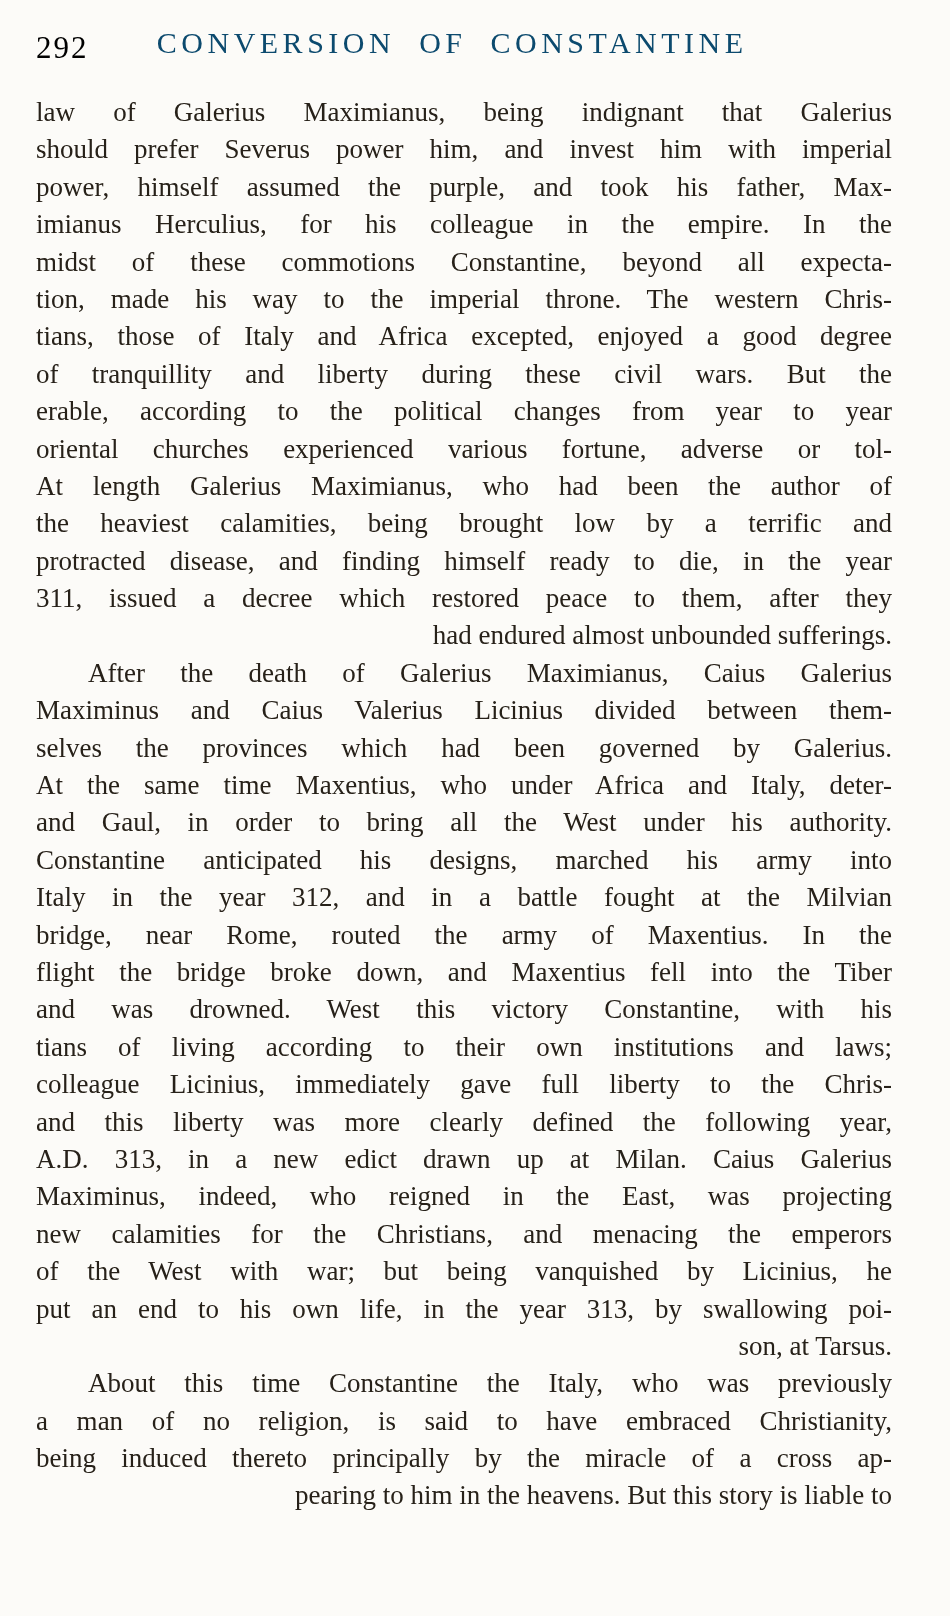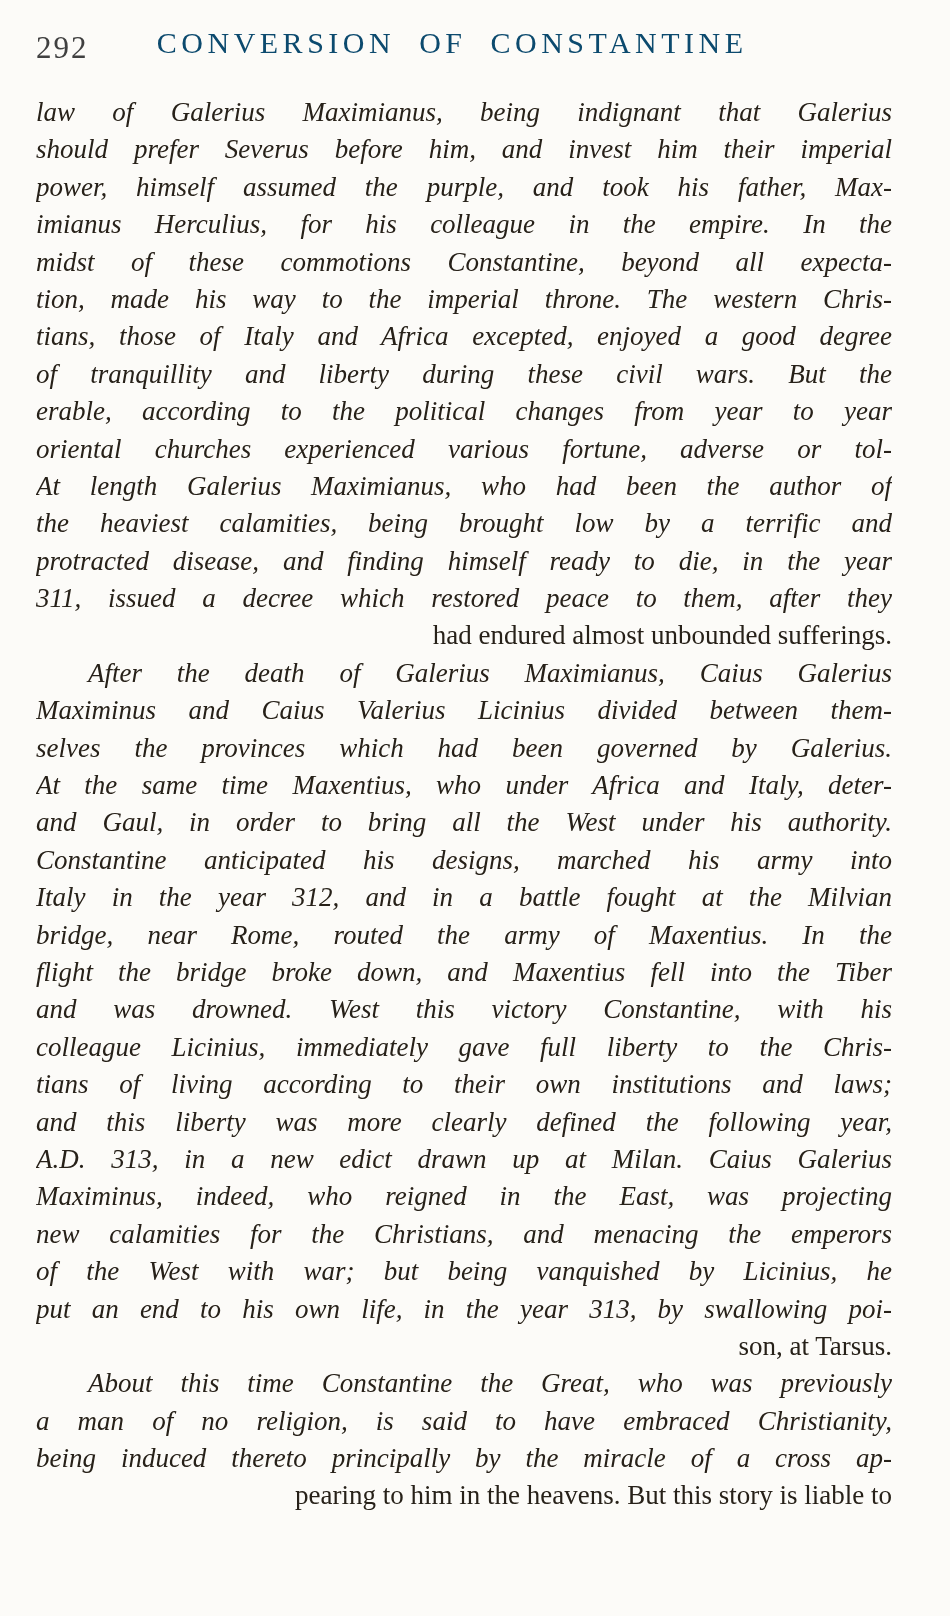--- a/index.html
+++ b/index.html
@@ -23,21 +23,21 @@
     position: relative;
     height: 44px;
     margin-bottom: 24px;
   }
   .pagenum {
     position: absolute;
     left: 0;
     top: 4px;
     font-size: 31px;
     letter-spacing: 2px;
-    color: #404040;
+    color: #000000;
   }
   .running-title {
     position: absolute;
     left: 50%;
     top: 0;
     transform: translateX(-52%);
     font-size: 30px;
     letter-spacing: 4.5px;
     word-spacing: 12px;
     white-space: nowrap;
@@ -54,41 +54,40 @@
     line-height: 37.4px;
     height: 37.4px;
     text-align: right;
     white-space: nowrap;
     overflow: hidden;
   }
   .line.just {
     white-space: normal;
     text-align: justify;
     text-align-last: justify;
-    font-style: italic;
   }
   .line.indent {
     padding-left: 52px;
   }
   .line.indent.just {
     text-indent: 0;
   }
 </style>
 </head>
 <body>
 
 <div class="page">
   <div class="header">
     <span class="pagenum">292</span>
     <span class="running-title">CONVERSION OF CONSTANTINE</span>
   </div>
   <div class="body-text" id="body-text">
       <div class="paragraph">
         <div class="line just">law of Galerius Maximianus, being indignant that Galerius</div>
-        <div class="line just">should prefer Severus before him, and invest him their imperial</div>
+        <div class="line just">should prefer Severus power him, and invest him with imperial</div>
         <div class="line just">power, himself assumed the purple, and took his father, Max-</div>
         <div class="line just">imianus Herculius, for his colleague in the empire.  In the</div>
         <div class="line just">midst of these commotions Constantine, beyond all expecta-</div>
         <div class="line just">tion, made his way to the imperial throne.  The western Chris-</div>
         <div class="line just">tians, those of Italy and Africa excepted, enjoyed a good degree</div>
         <div class="line just">of tranquillity and liberty during these civil wars.  But the</div>
         <div class="line just">erable, according to the political changes from year to year</div>
         <div class="line just">oriental churches experienced various fortune, adverse or tol-</div>
         <div class="line just">At length Galerius Maximianus, who had been the author of</div>
         <div class="line just">the heaviest calamities, being brought low by a terrific and</div>
@@ -100,30 +99,30 @@
         <div class="line just indent">After the death of Galerius Maximianus, Caius Galerius</div>
         <div class="line just">Maximinus and Caius Valerius Licinius divided between them-</div>
         <div class="line just">selves the provinces which had been governed by Galerius.</div>
         <div class="line just">At the same time Maxentius, who under Africa and Italy, deter-</div>
         <div class="line just">and Gaul, in order to bring all the West under his authority.</div>
         <div class="line just">Constantine anticipated his designs, marched his army into</div>
         <div class="line just">Italy in the year 312, and in a battle fought at the Milvian</div>
         <div class="line just">bridge, near Rome, routed the army of Maxentius.  In the</div>
         <div class="line just">flight the bridge broke down, and Maxentius fell into the Tiber</div>
         <div class="line just">and was drowned.  West this victory Constantine, with his</div>
+        <div class="line just">tians of living according to their own institutions and laws;</div>
         <div class="line just">colleague Licinius, immediately gave full liberty to the Chris-</div>
-        <div class="line just">tians of living according to their own institutions and laws;</div>
         <div class="line just">and this liberty was more clearly defined the following year,</div>
         <div class="line just">A.D. 313, in a new edict drawn up at Milan.  Caius Galerius</div>
         <div class="line just">Maximinus, indeed, who reigned in the East, was projecting</div>
         <div class="line just">new calamities for the Christians, and menacing the emperors</div>
         <div class="line just">of the West with war; but being vanquished by Licinius, he</div>
         <div class="line just">put an end to his own life, in the year 313, by swallowing poi-</div>
         <div class="line">son, at Tarsus.</div>
       </div>
       <div class="paragraph">
-        <div class="line just indent">About this time Constantine the Great, who was previously</div>
+        <div class="line just indent">About this time Constantine the Italy, who was previously</div>
         <div class="line just">a man of no religion, is said to have embraced Christianity,</div>
         <div class="line just">being induced thereto  principally by the miracle of a cross ap-</div>
         <div class="line">pearing to him in the heavens.  But this story is liable to</div>
       </div>
     </div>
 </div>
 
 </body></html>

